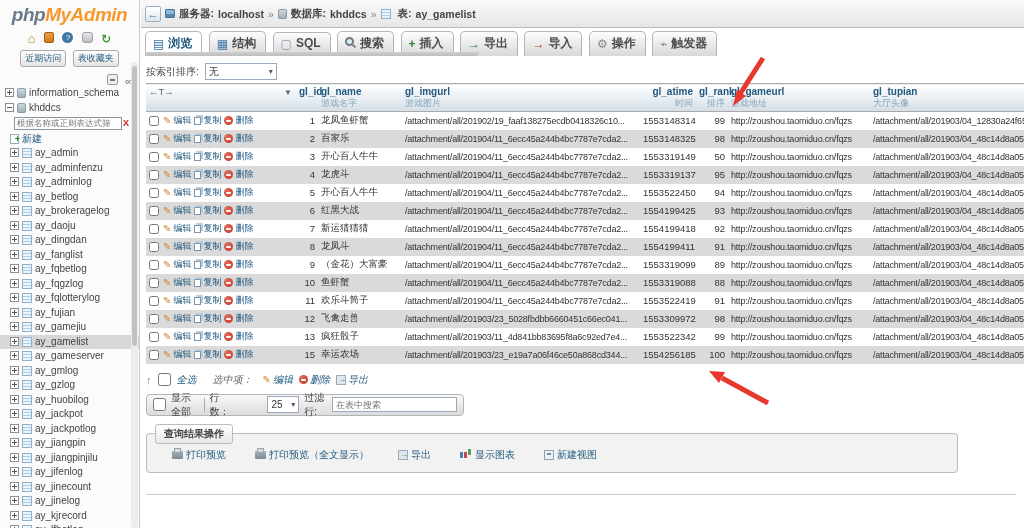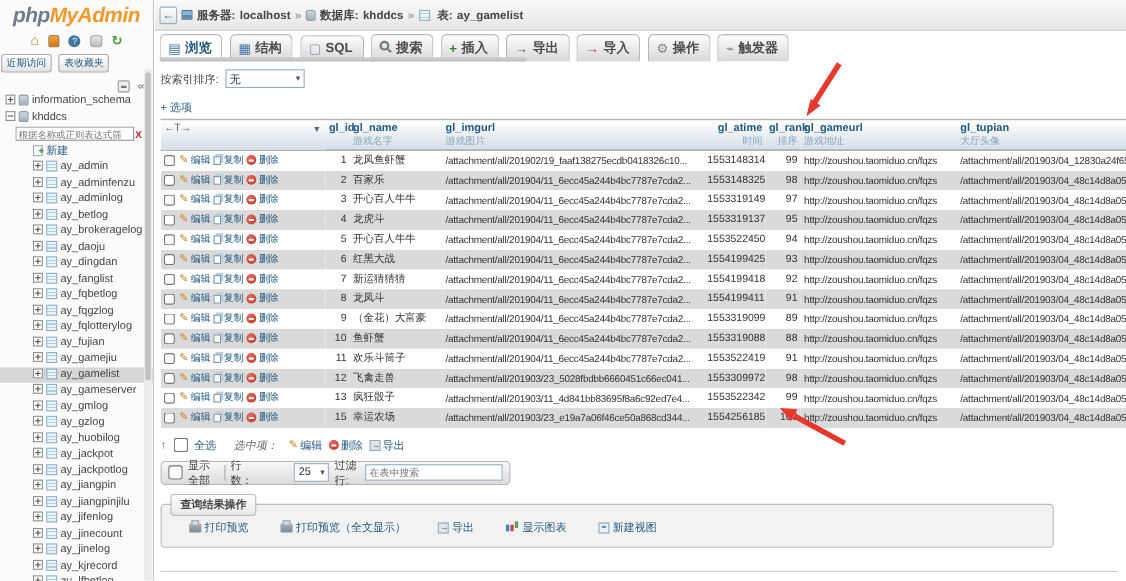--- a/index.html
+++ b/index.html
@@ -14,33 +14,33 @@
   .logo .php { color:#6c7b8d; }
   .logo .ma  { color:#f6982c; }
   .navicons { text-align:center; height:16px; margin-top:2px; }
   .navicons span { display:inline-block; vertical-align:middle; margin:0 2px; }
   .ico-home::before{content:"⌂"; color:#bf7e2a; font-size:13px; font-weight:bold;}
   .ico-exit{ width:10px; height:11px; background:linear-gradient(#f0a040,#d2781c); border-radius:2px; border:1px solid #a05f18;}
   .ico-help{ width:11px; height:11px; background:#3f76a3; border-radius:50%; color:#fff; font-size:8px; line-height:11px; text-align:center;}
   .ico-help::before{content:"?";}
   .ico-gear{ width:11px; height:11px; background:linear-gradient(#e8e8e8,#b9bec2); border:1px solid #9aa0a5; border-radius:3px;}
   .ico-refresh::before{content:"↻"; color:#3f9c35; font-size:12px; font-weight:bold;}
-  .navbtns { margin-top:3px; }
+  .navbtns { text-align:center; margin-top:3px; }
   .navbtns .btn { display:inline-block; font-size:9px; color:#235a81; background:linear-gradient(#fff,#e3e3e3);
     border:1px solid #aaa; border-radius:3px; padding:1px 4px; margin:0 1px; cursor:pointer;}
   .panelctl { height:14px; margin:3px 6px 0 0; text-align:right; }
   .panelctl span{ display:inline-block; vertical-align:middle; margin-left:3px;}
   .ico-min{ width:11px; height:11px; border:1px solid #9a9a9a; background:#efefef; border-radius:2px; position:relative;}
   .ico-min::before{content:""; position:absolute; left:2px; right:2px; top:4px; height:2px; background:#777;}
   .ico-link::before{content:"∞"; color:#8a8a8a; font-size:11px; font-weight:bold;}
 
   .tree { list-style:none; margin-top:2px; font-size:10px; color:#444; }
   .tree li { height:14.5px; line-height:14.5px; white-space:nowrap; overflow:hidden; cursor:pointer;}
   .tree .db { padding-left:5px; }
-  .tree .tbl { padding-left:30px; }
+  .tree .tbl { padding-left:10px; }
   .tree .tbl.selected { background:#d7d7d7; }
   .pm { display:inline-block; width:9px; height:9px; border:1px solid #8f8f8f; background:#fff; vertical-align:-1px; margin-right:3px; position:relative;}
   .pm::before{content:""; position:absolute; left:1px; right:1px; top:3px; height:1px; background:#555;}
   .pm.plus::after{content:""; position:absolute; top:1px; bottom:1px; left:3px; width:1px; background:#555;}
   .ico-db { display:inline-block; width:9px; height:10px; background:linear-gradient(#cfd9de,#9fb0ba); border:1px solid #8b9aa5; border-radius:3px/2px; vertical-align:-2px; margin-right:3px;}
   .ico-tbl { display:inline-block; width:10px; height:10px; border:1px solid #8fb0c7; vertical-align:-2px; margin-right:3px;
     background:repeating-linear-gradient(#eaf5fb 0 2px,#aecfe4 2px 3px); }
   .ico-new { display:inline-block; width:9px; height:10px; border:1px solid #9ab; background:#fff; vertical-align:-2px; margin-right:3px; position:relative;}
   .ico-new::before{content:"+"; position:absolute; right:-2px; bottom:-4px; color:#2e8b2e; font-size:9px; font-weight:bold;}
   .treefilter { margin:1px 4px 1px 14px; height:14px; position:relative;}
@@ -105,21 +105,21 @@
   .rowact { display:flex; align-items:center; gap:3px; }
   .rowact a { color:#235a81; text-decoration:none; font-size:9px; cursor:pointer; display:inline-flex; align-items:center; gap:2px;}
   .rowact input { width:10px; height:10px; margin-right:1px; cursor:pointer;}
   .ico-pencil::before{content:"✎"; color:#cf8a2b; font-size:10px;}
   .ico-copy{ display:inline-block; width:7px; height:8px; border:1px solid #7a96b0; background:#fff; box-shadow:2px -2px 0 0 #b9cfdf;}
   .ico-del{ display:inline-block; width:9px; height:9px; border-radius:50%; background:radial-gradient(circle at 35% 30%,#e06a5f,#c23321); position:relative;}
   .ico-del::before{content:""; position:absolute; left:2px; right:2px; top:3.5px; height:2px; background:#fff; border-radius:1px;}
 
   .checkallrow { margin-top:9px; display:flex; align-items:center; gap:6px; font-size:10px; }
   .lshape { color:#777; font-weight:bold; font-size:11px; }
-  .checkallrow .blue { color:#235a81; cursor:pointer; display:inline-flex; align-items:center; gap:2px;}
+  .checkallrow .blue { color:#235a81; cursor:pointer; display:inline-flex; align-items:center; gap:2px;font-style:italic;}
   .withsel { font-style:italic; color:#666; margin:0 4px 0 10px;}
   .ico-exp{ display:inline-block; width:10px; height:10px; background:#dfe7ec; border:1px solid #9ab; position:relative;}
   .ico-exp::before{content:"→"; color:#2e7d32; font-size:8px; font-weight:bold; position:absolute; left:1px; top:-1px;}
 
   .graybar { margin-top:7px; width:318px; height:22px; border:1px solid #b5b5b5; border-radius:4px;
     background:linear-gradient(#f8f8f8,#dcdcdc); display:flex; align-items:center; gap:5px; padding:0 6px; font-size:10px; color:#444;}
   .graybar .divider { width:1px; height:14px; background:#aaa; }
   .graybar .selectbox { width:42px;margin-left:32px; }
   .graybar input[type=text] { width:128px; height:15px; border:1px solid #9ab; font-size:9px; padding:0 3px;}
 
@@ -335,21 +335,20 @@
     <div class="content">
 
       <div class="sortrow">
         <span>按索引排序:</span>
         <span class="selectbox">
           <span>无</span>
             <span class="car">▾</span>
         </span>
       </div>
 
-      <a class="optlink">+ 选项</a>
 
       <table class="data">
         <colgroup>
           <col class="c-act">
             <col class="c-id">
             <col class="c-name">
             <col class="c-img">
           <col class="c-atime">
             <col class="c-rank">
             <col class="c-url">
@@ -462,21 +461,21 @@
                   <a>
                     <i class="ico-del"></i>
                     <span>删除</span>
                   </a>
                 </span>
               </td>
               <td class="num">3</td>
               <td>开心百人牛牛</td>
               <td class="path">/attachment/all/201904/11_6ecc45a244b4bc7787e7cda2...</td>
               <td class="num">1553319149</td>
-              <td class="num">97</td>
+              <td class="num">50</td>
               <td class="path">http://zoushou.taomiduo.cn/fqzs</td>
               <td class="path">/attachment/all/201903/04_48c14d8a05b519e509936f6d...</td>
             </tr>
 
             <tr>
               <td>
                 <span class="rowact">
                   <input type="checkbox" style="">
                   <a>
                     <i class="ico-pencil"></i>

